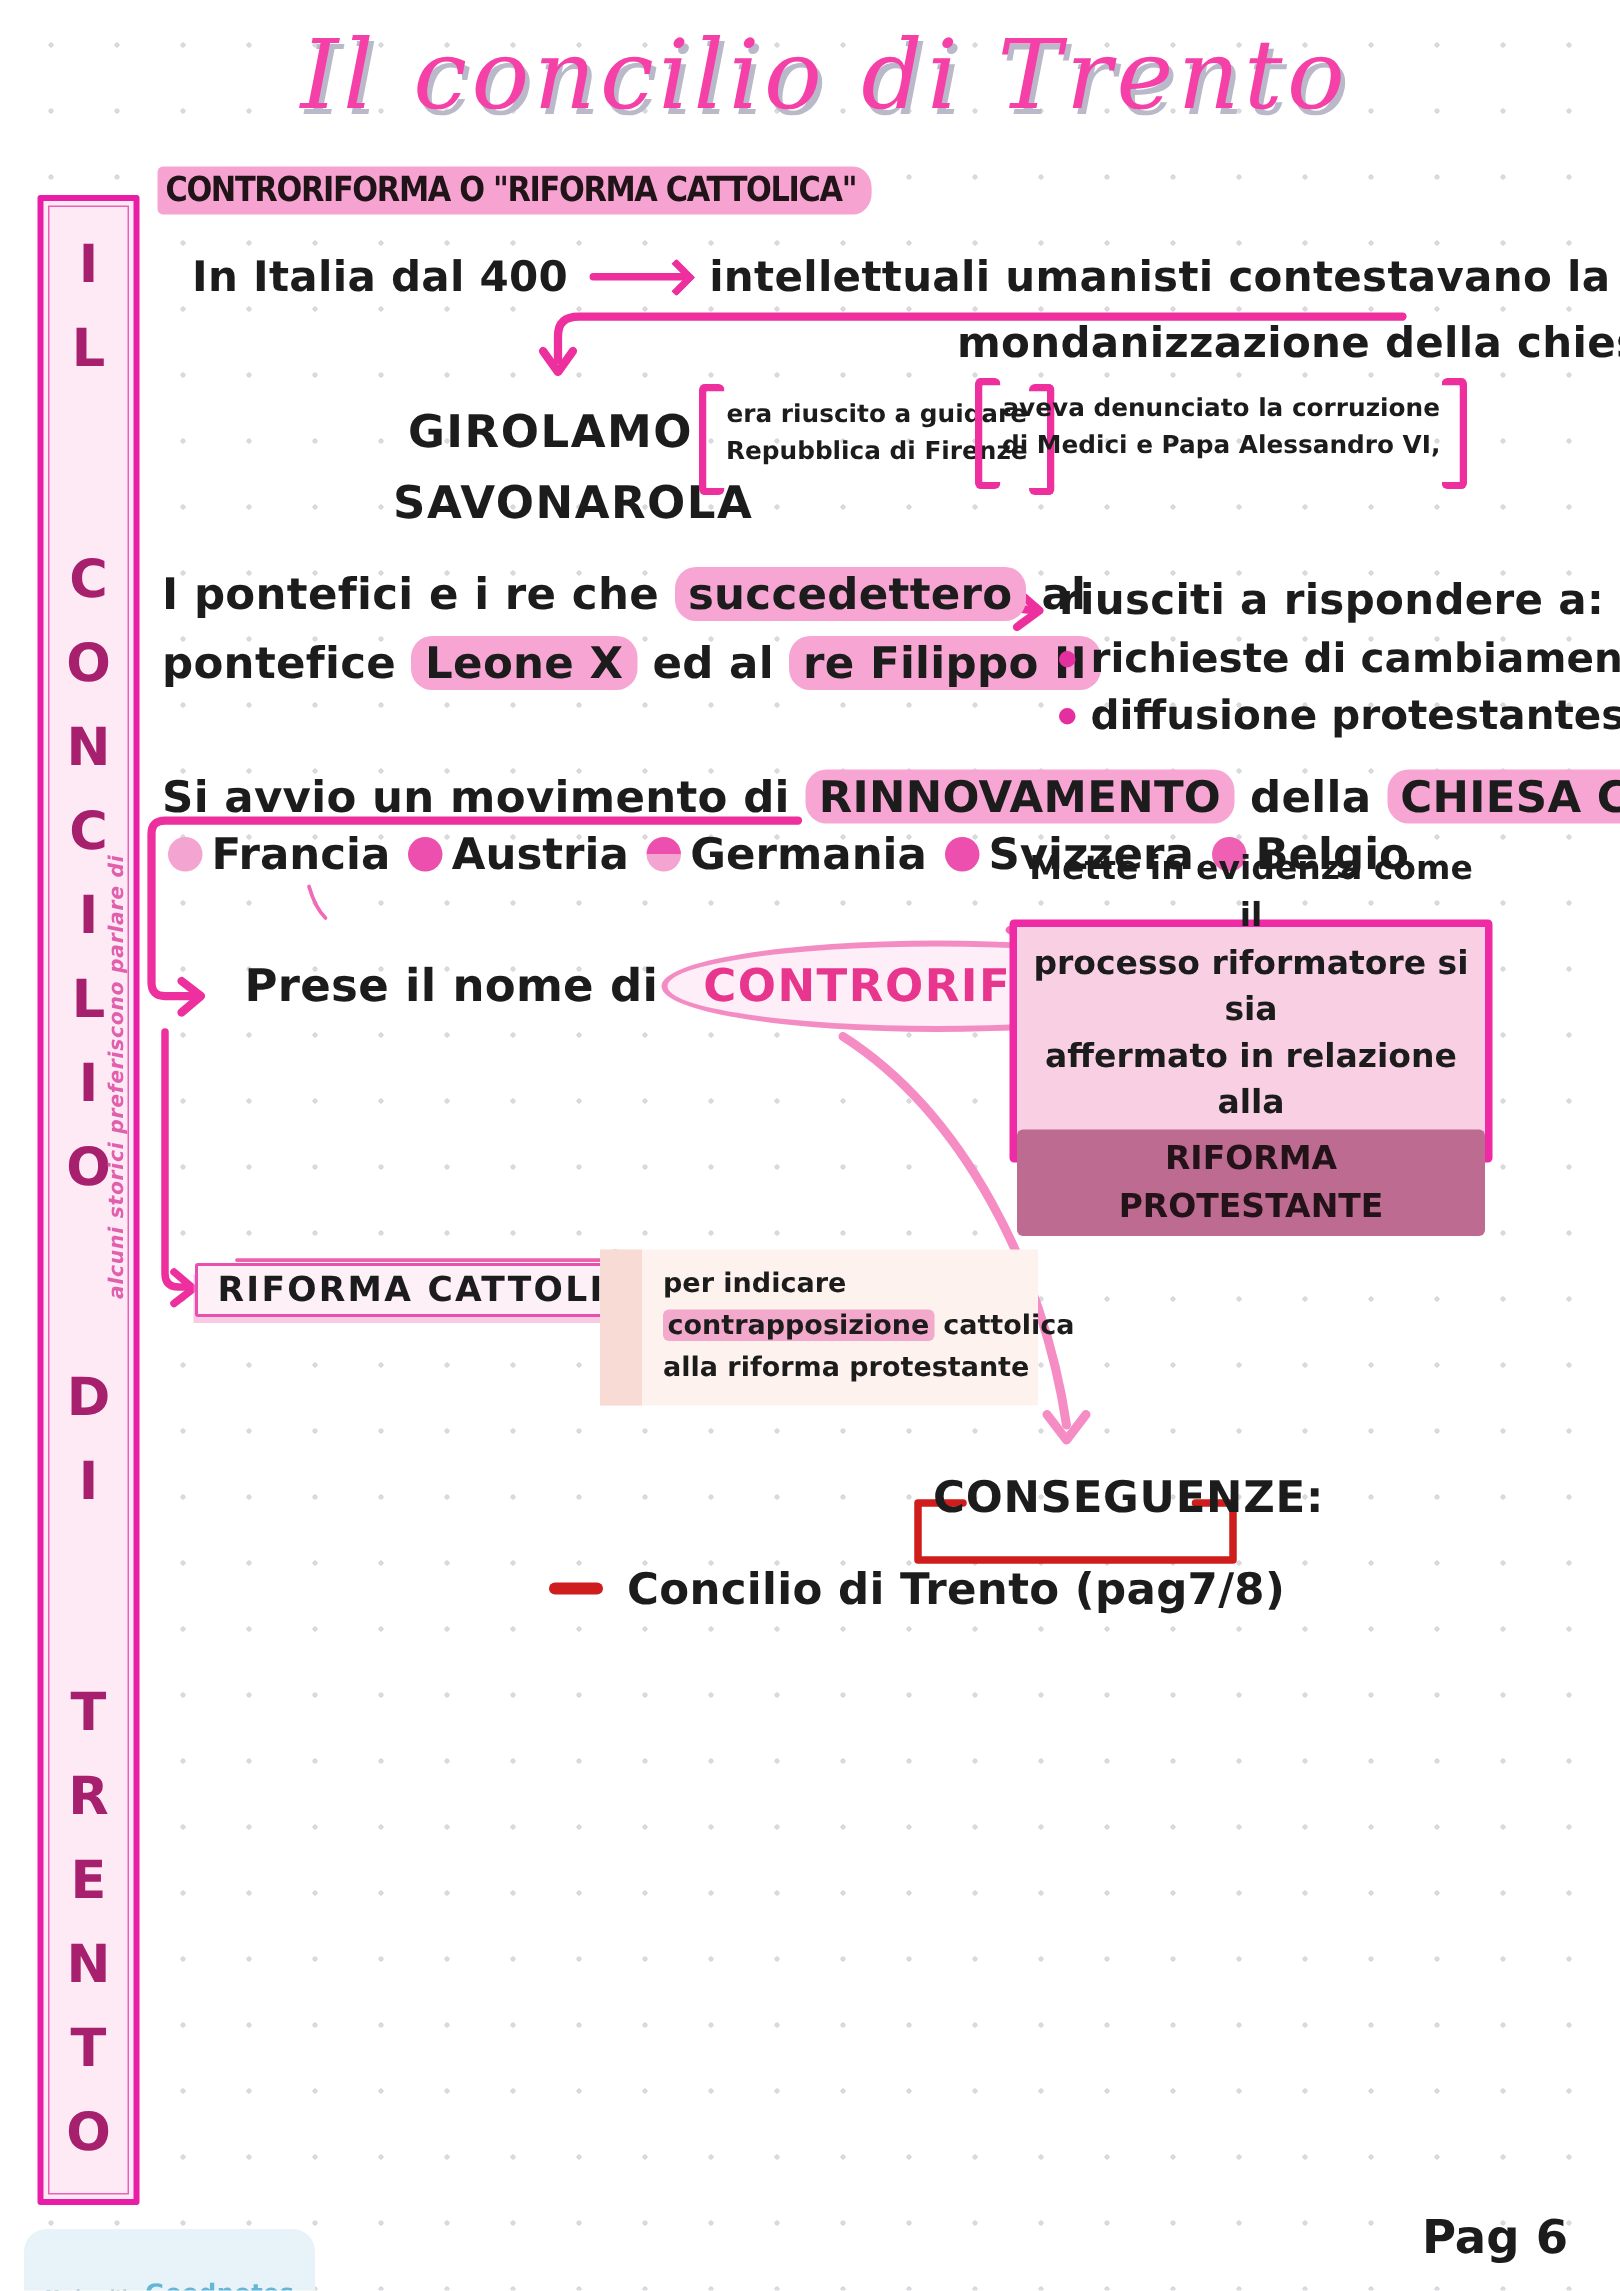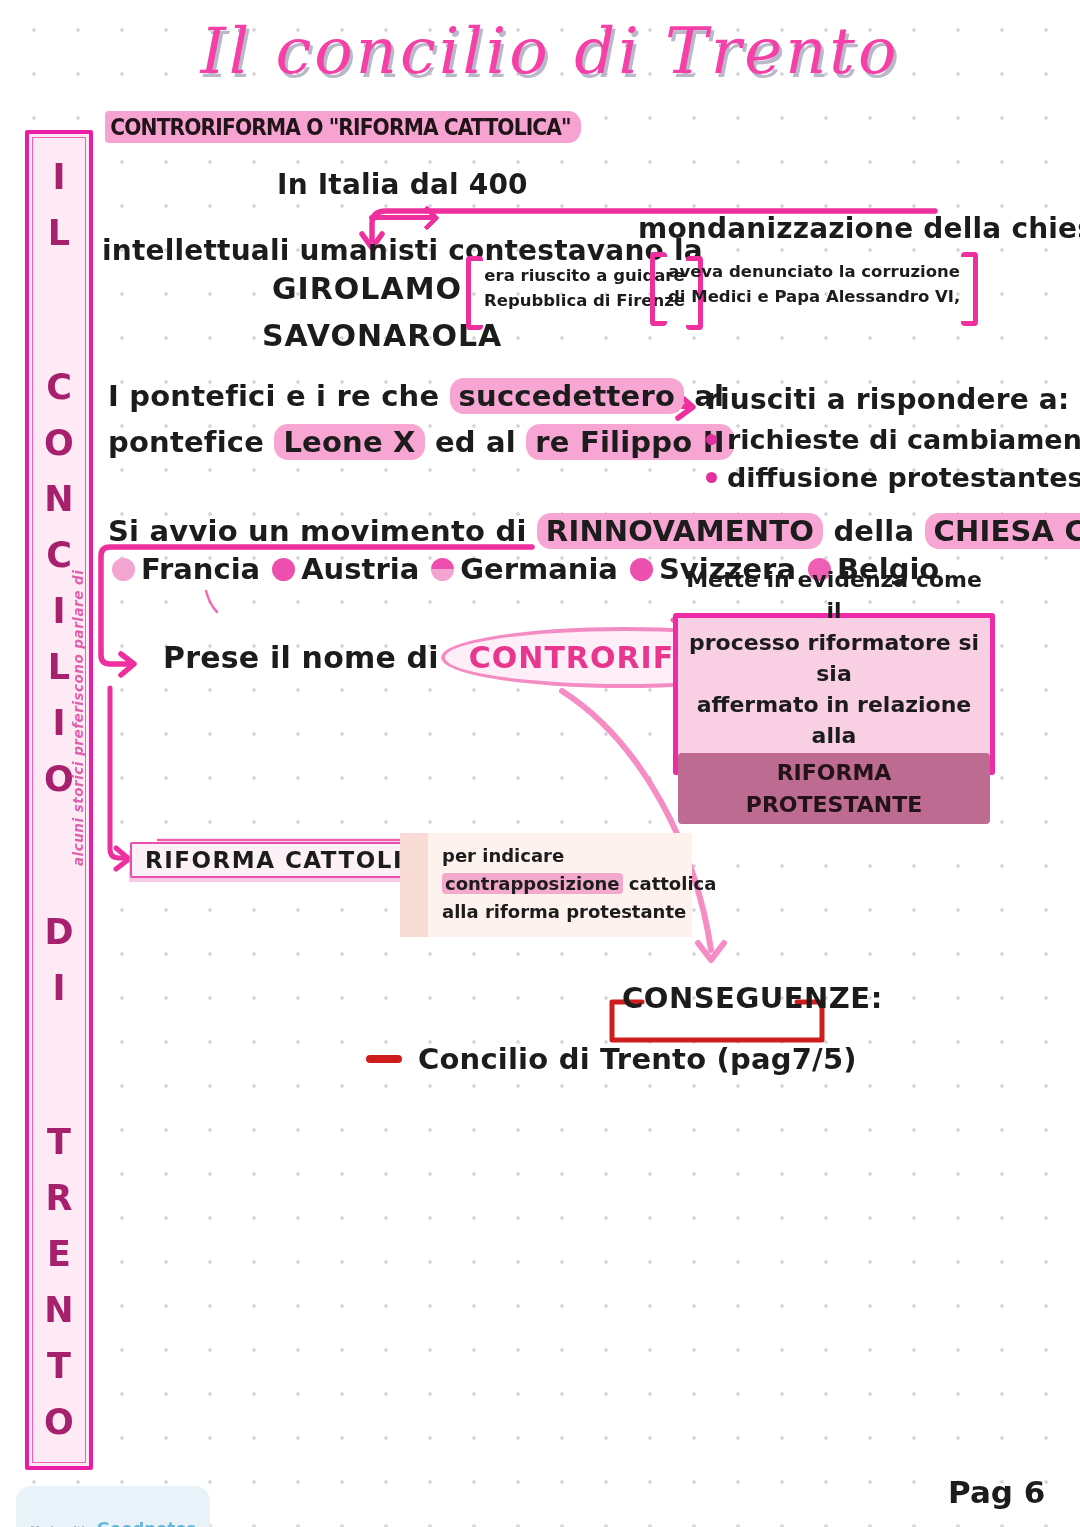--- a/index.html
+++ b/index.html
@@ -42,21 +42,21 @@
   .subtitle{
     left:105px;top:111px;
     background:#f7a3d2;border-radius:4px 14px 14px 4px;padding:3px 12px 3px 6px;
     font-size:23px;font-weight:bold;letter-spacing:-1px;color:#201418;
     transform:scaleX(.88);transform-origin:left center;white-space:nowrap;
   }
   
   .hw{font-size:28px;font-weight:bold;letter-spacing:.2px;white-space:nowrap;}
   .hl{background:#f7a6d4;border-radius:14px;padding:1px 9px;}
   
-  .intro-line1{left:102px;top:168px;display:flex;align-items:center;gap:14px;flex-direction:column;}
+  .intro-line1{left:128px;top:168px;display:flex;align-items:center;gap:14px;}
   .harrow{position:relative;width:66px;height:5px;background:#ee2f9e;border-radius:3px;}
   .harrow::after{
     content:'';position:absolute;right:-1px;top:-6px;width:13px;height:13px;
     border-top:5px solid #ee2f9e;border-right:5px solid #ee2f9e;
     transform:rotate(45deg);border-radius:2px;
   }
   .intro-line2{left:638px;top:212px;}
   
   .savonarola{left:262px;top:266px;width:210px;text-align:center;font-size:30px;
     font-weight:bold;letter-spacing:1px;line-height:1.55;}
@@ -295,21 +295,21 @@
     <div>
       <span class="hl-small">contrapposizione</span>
       <span>cattolica</span>
     </div>
     <div>alla riforma protestante</div>
   </div>
 
   <div class="abs conseq-title hw">CONSEGUENZE:</div>
   <div class="abs concilio">
     <span class="reddash"></span>
-    <span class="hw">Concilio di Trento (pag7/5)</span>
+    <span class="hw">Concilio di Trento (pag7/8)</span>
   </div>
 
   <div class="abs goodnotes">
     <span class="gn-prefix">Made with</span>
     <span class="gn-brand">Goodnotes</span>
   </div>
   <div class="abs pagenum">Pag 6</div>
 
 </div>
 

